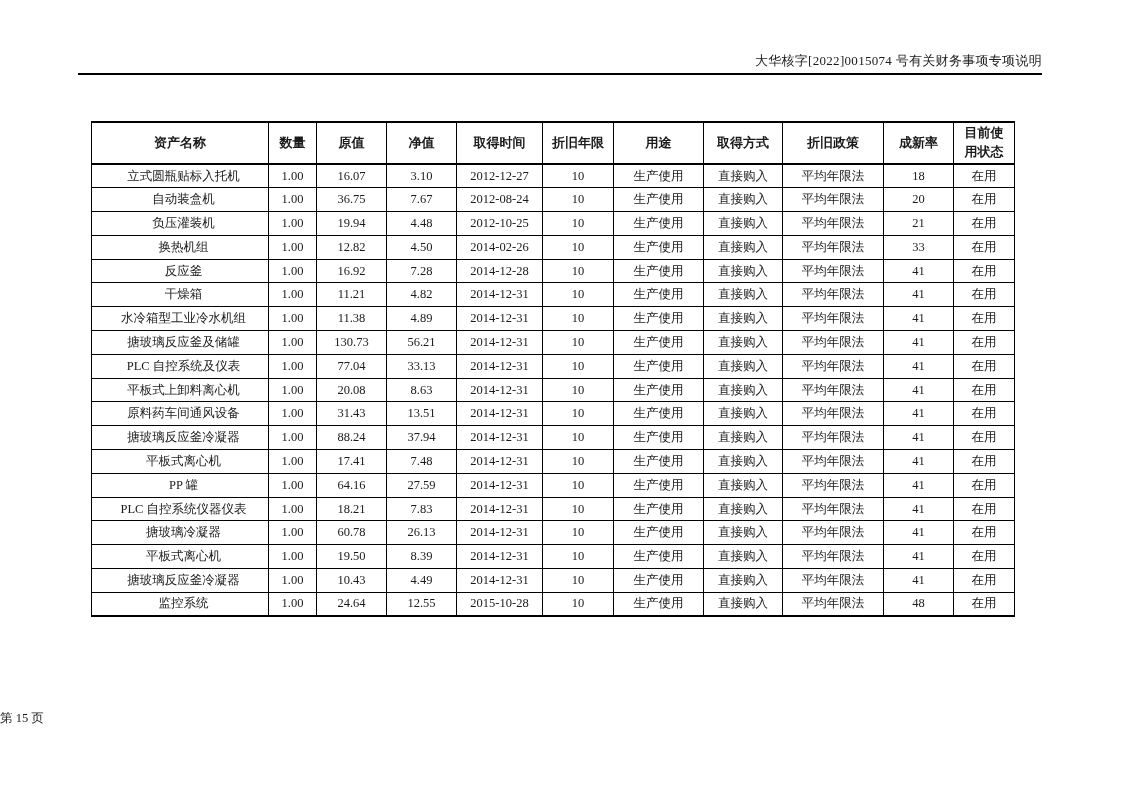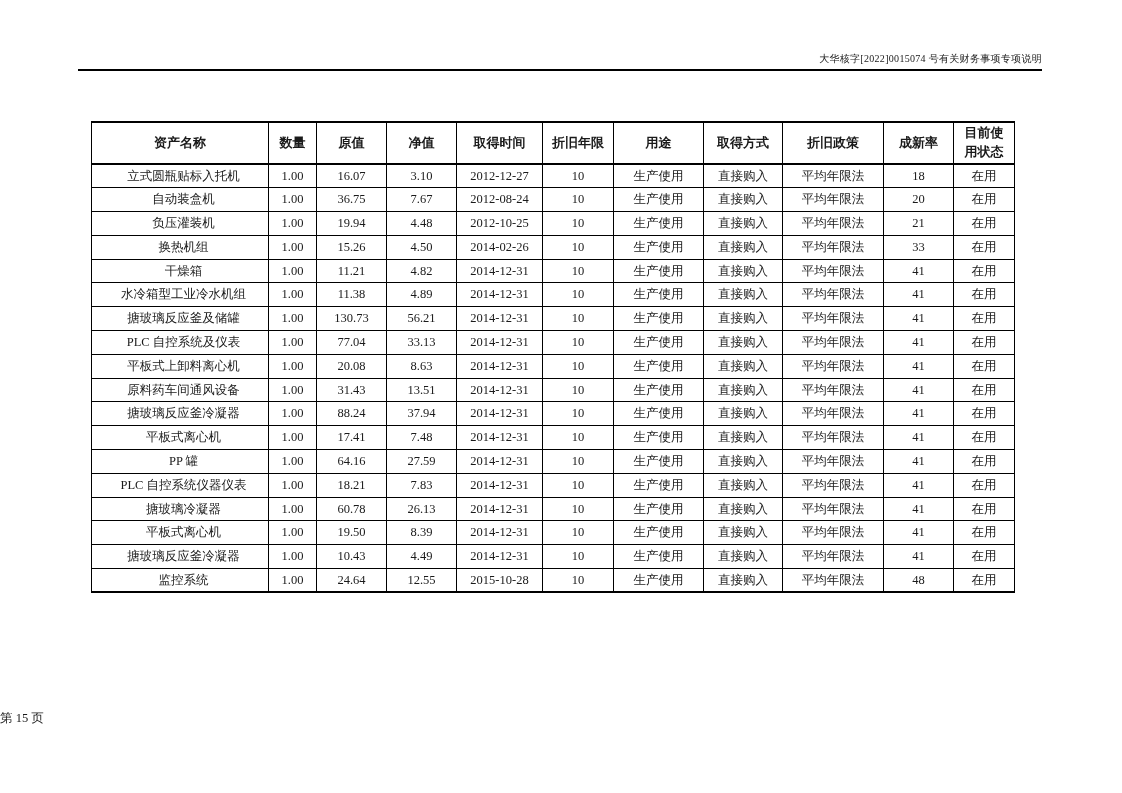--- a/index.html
+++ b/index.html
@@ -4,21 +4,21 @@
 <style>
   * { margin:0; padding:0; box-sizing:border-box; }
   html,body { background:#ffffff; }
   body {
     width:1122px; height:793px; position:relative; overflow:hidden;
     font-family:"Liberation Serif","DejaVu Serif",serif;
     color:#1a1a1a;
   }
   .running-header {
     position:absolute; left:78px; right:80px; top:52px;
-    text-align:right; font-size:10px; letter-spacing:0.3px;
+    text-align:right; font-size:13px; letter-spacing:0.3px;
     border-bottom:2px solid #000; padding-bottom:3px;
   }
   table.asset-table {
     position:absolute; left:91px; top:121px; width:923px;
     border-collapse:collapse; table-layout:fixed;
     border-top:2.5px solid #000; border-bottom:2.5px solid #000;
   }
   table.asset-table th, table.asset-table td {
     border:1px solid #000;
     overflow:hidden;
@@ -114,28 +114,41 @@
         <td class="col-5">10</td>
         <td class="col-6">生产使用</td>
         <td class="col-7">直接购入</td>
         <td class="col-8">平均年限法</td>
         <td class="col-9">21</td>
         <td class="col-10">在用</td>
       </tr>
       <tr>
         <td class="col-0">换热机组</td>
         <td class="col-1">1.00</td>
-        <td class="col-2">15.26</td>
+        <td class="col-2">12.82</td>
         <td class="col-3">4.50</td>
         <td class="col-4">2014-02-26</td>
         <td class="col-5">10</td>
         <td class="col-6">生产使用</td>
         <td class="col-7">直接购入</td>
         <td class="col-8">平均年限法</td>
         <td class="col-9">33</td>
+        <td class="col-10">在用</td>
+      </tr>
+      <tr>
+        <td class="col-0">反应釜</td>
+        <td class="col-1">1.00</td>
+        <td class="col-2">16.92</td>
+        <td class="col-3">7.28</td>
+        <td class="col-4">2014-12-28</td>
+        <td class="col-5">10</td>
+        <td class="col-6">生产使用</td>
+        <td class="col-7">直接购入</td>
+        <td class="col-8">平均年限法</td>
+        <td class="col-9">41</td>
         <td class="col-10">在用</td>
       </tr>
       <tr>
         <td class="col-0">干燥箱</td>
         <td class="col-1">1.00</td>
         <td class="col-2">11.21</td>
         <td class="col-3">4.82</td>
         <td class="col-4">2014-12-31</td>
         <td class="col-5">10</td>
         <td class="col-6">生产使用</td>

